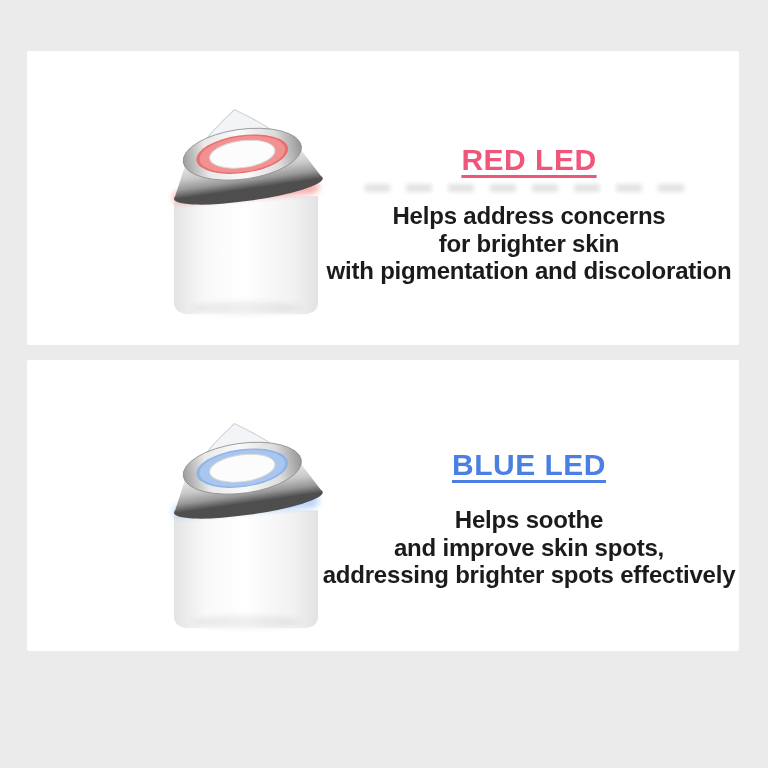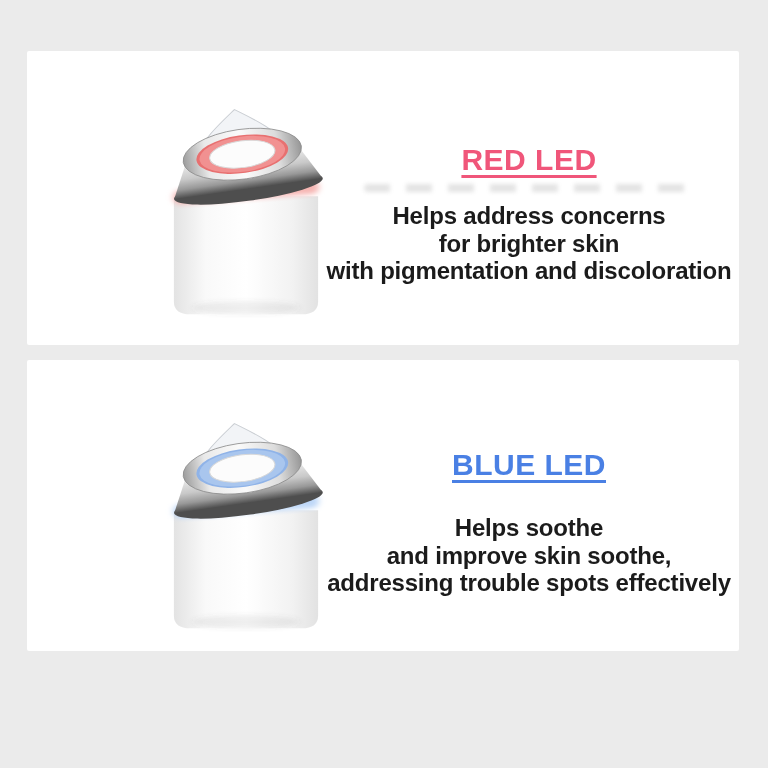--- a/index.html
+++ b/index.html
@@ -33,21 +33,21 @@
     height:8px;width:330px;margin:7px auto 0;border-radius:4px;
     background:repeating-linear-gradient(90deg,
       rgba(125,125,125,0.38) 0 26px, rgba(125,125,125,0) 26px 42px);
     filter:blur(2px);opacity:.55;
   }
 
   .desc{
     margin-top:10px;font-size:24px;font-weight:bold;color:#1b1b1b;
     line-height:27.5px;letter-spacing:-0.2px;white-space:nowrap;
   }
-  .panel-2 .desc{margin-top:32px;}
+  .panel-2 .desc{margin-top:24px;}
 </style>
 </head>
 <body>
 
 <div class="page">
 
   <section class="panel panel-1">
 
     <svg class="device" viewBox="0 0 200 230" preserveAspectRatio="none">
       <defs>
@@ -141,19 +141,19 @@
         <ellipse cx="100" cy="52" rx="45" ry="20.5" fill="#8fb3e8"></ellipse>
         <ellipse cx="100" cy="52" rx="42" ry="19" fill="#a9c6ee"></ellipse>
         <ellipse cx="100" cy="52" rx="32" ry="14.5" fill="#fcfcfc" stroke="#d8d8d8" stroke-width="1"></ellipse>
       </g>
     </svg>
 
     <div class="text-block">
       <span class="led-title">BLUE LED</span>
       <div class="desc">
         <div>Helps soothe</div>
-        <div>and improve skin soothe,</div>
-        <div>addressing trouble spots effectively</div>
+        <div>and improve skin spots,</div>
+        <div>addressing brighter spots effectively</div>
       </div>
     </div>
   </section>
 
 </div>
 
 </body></html>

